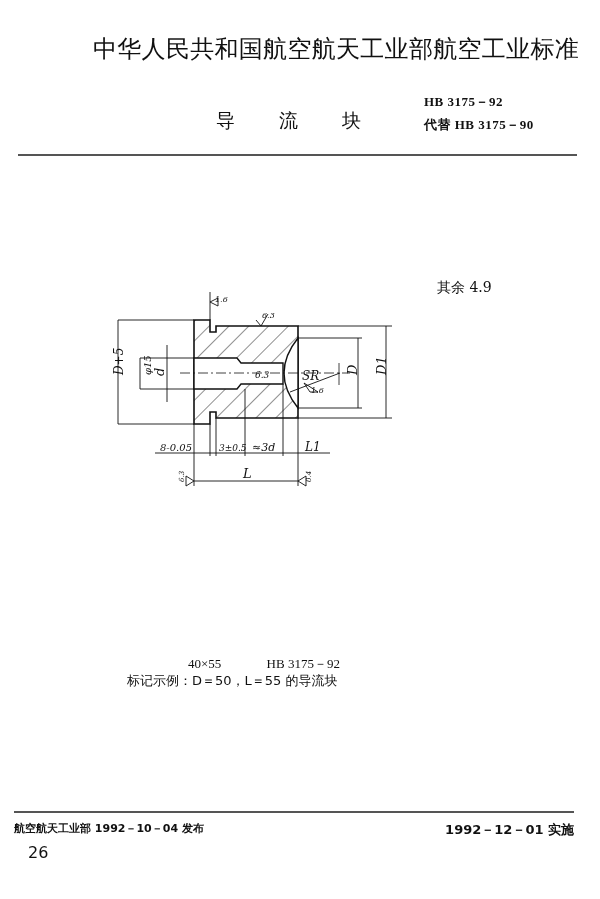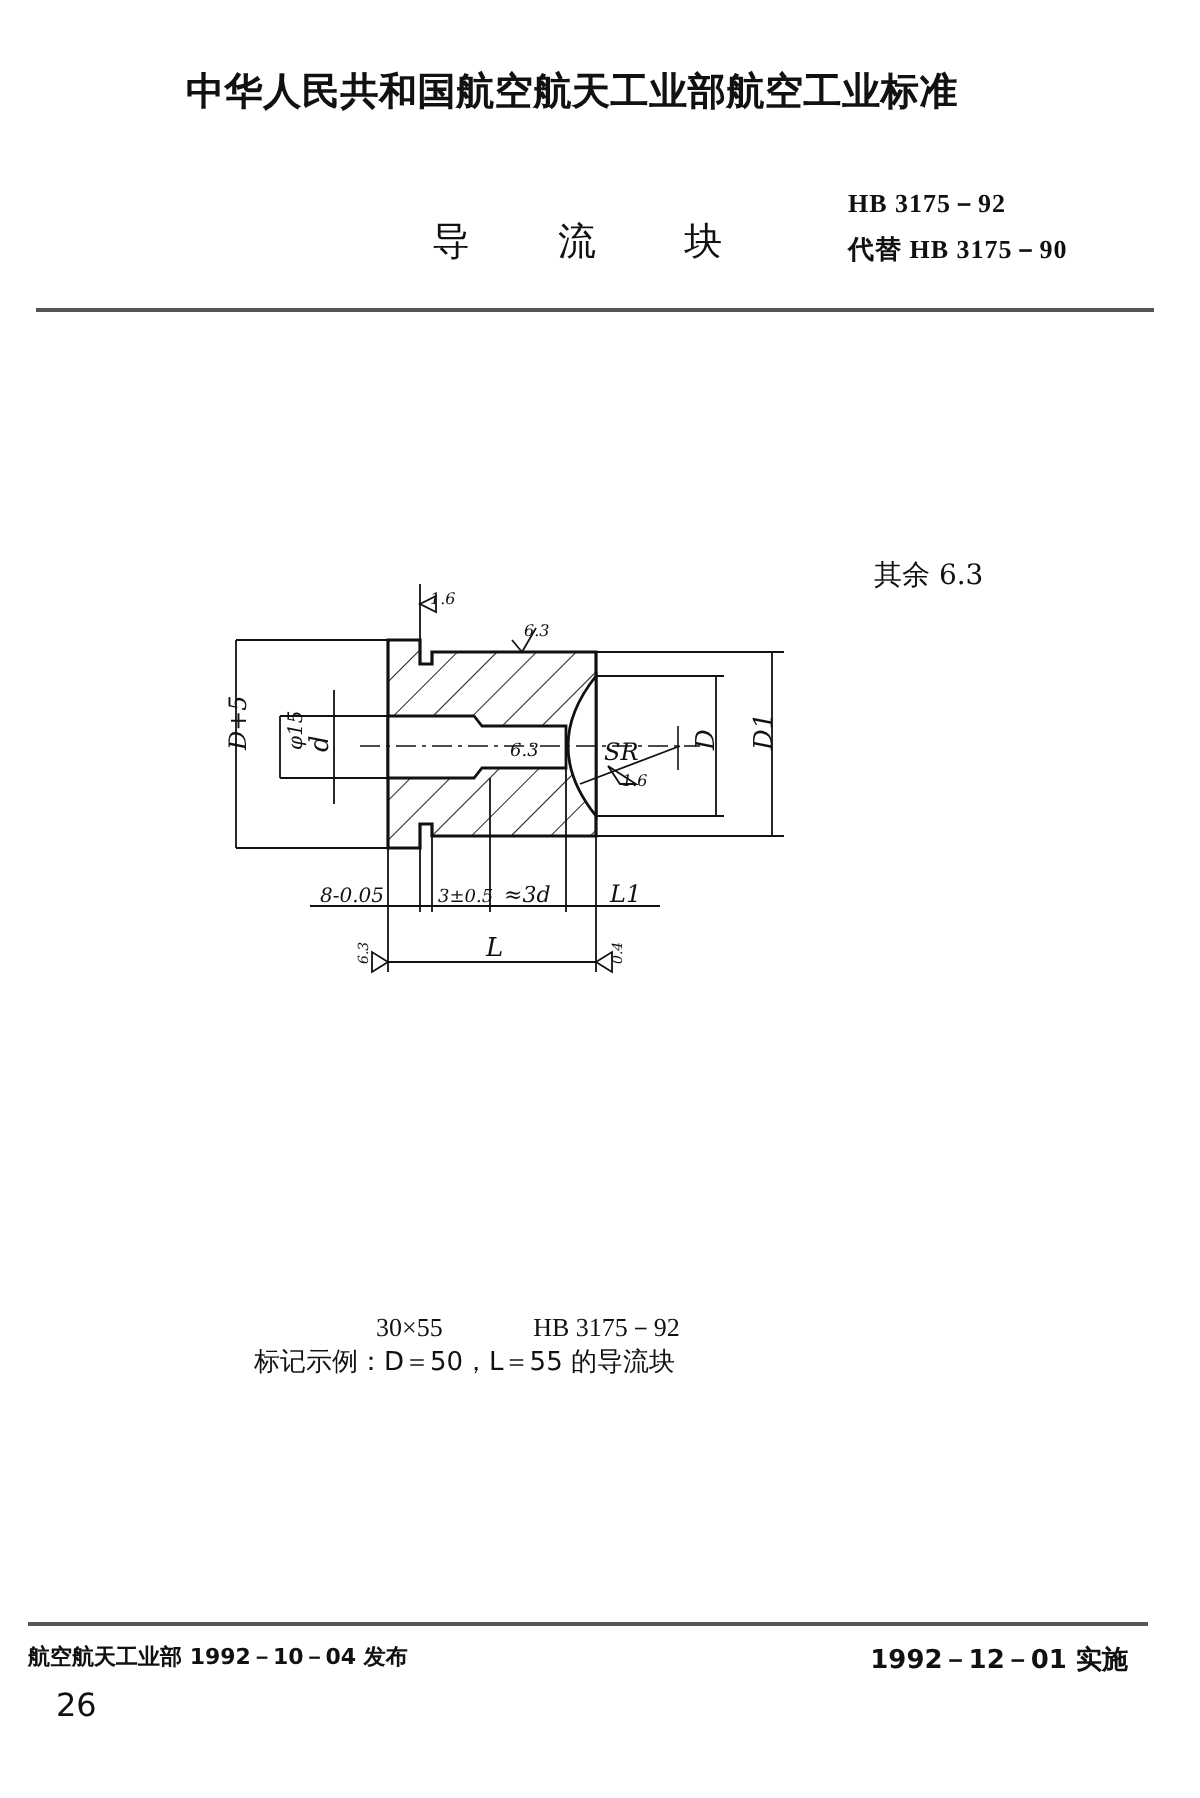--- a/index.html
+++ b/index.html
@@ -1,44 +1,44 @@
 <!DOCTYPE html>
 <html><head>
   <meta charset="utf-8">
   <style>
     html, body { margin: 0; padding: 0; background: #ffffff; }
     body { width: 600px; height: 899px; position: relative; overflow: hidden; color: #111; font-family: "DejaVu Sans", sans-serif; }
     .abs { position: absolute; }
-    .std-title { left: 93px; top: 33px; font-size: 19px; font-weight: bold; letter-spacing: 0.3px; white-space: nowrap; }
+    .std-title { left: 93px; top: 33px; font-size: 24px; font-weight: normal; letter-spacing: 0.3px; white-space: nowrap; }
     .doc-title { left: 216px; top: 108px; font-size: 19px; font-weight: normal; letter-spacing: 19px; white-space: nowrap; }
     .std-no { left: 424px; top: 93px; font-family: "Liberation Serif", serif; font-size: 13px; font-weight: bold; white-space: nowrap; letter-spacing: 0.5px; }
     .std-rep { left: 424px; top: 116px; font-family: "Liberation Serif", serif; font-size: 13px; font-weight: bold; white-space: nowrap; letter-spacing: 0.5px; }
     .rule { height: 2px; background: #555; }
     .rule-top { left: 18px; top: 154px; width: 559px; }
     .rule-bot { left: 14px; top: 811px; width: 560px; }
     .drawing { left: 100px; top: 270px; width: 420px; height: 230px; }
     .rest-rough { left: 437px; top: 279px; font-size: 14px; white-space: nowrap; font-family: "DejaVu Serif", serif; }
     .example-line1 { left: 127px; top: 672px; font-size: 13px; white-space: nowrap; }
     .example-line2 { left: 188px; top: 655px; font-size: 13px; white-space: nowrap; font-family: "Liberation Serif", serif; }
     .example-line2 span { margin-right: 42px; }
     .footer-left { left: 14px; top: 821px; font-size: 11px; font-weight: bold; white-space: nowrap; }
-    .footer-right { right: 36px; top: 821px; font-size: 13px; font-weight: bold; white-space: nowrap; }
+    .footer-right { right: 26px; top: 821px; font-size: 13px; font-weight: bold; white-space: nowrap; }
     .page-no { left: 28px; top: 843px; font-size: 16px; white-space: nowrap; }
     svg text { font-family: "DejaVu Serif", serif; font-style: italic; fill: #111; }
   </style>
 </head>
 <body>
 
 <div class="abs std-title">中华人民共和国航空航天工业部航空工业标准</div>
 <div class="abs doc-title">导 流 块</div>
 <div class="abs std-no">HB 3175－92</div>
 <div class="abs std-rep">代替 HB 3175－90</div>
 <div class="abs rule rule-top"></div>
 
-<div class="abs rest-rough">其余 6.3</div>
+<div class="abs rest-rough">其余 4.9</div>
 
 <svg class="abs drawing" viewBox="100 270 420 230" width="420" height="230">
   <defs>
     <pattern id="hatch" patternUnits="userSpaceOnUse" width="14" height="14" patternTransform="rotate(45)">
       <line x1="0" y1="0" x2="0" y2="14" stroke="#222" stroke-width="1"></line>
     </pattern>
   </defs>
   <g>
 
     <path d="M194,320 L210,320 L210,332 L216,332 L216,326 L298,326 L298,418 L216,418 L216,412 L210,412 L210,424 L194,424 Z" fill="url(#hatch)" stroke="#111" stroke-width="1.6"></path>
@@ -105,20 +105,20 @@
     <path d="M256,320 L261,326 L268,314"></path>
     <path d="M210,302 L218,298 L218,306 Z"></path>
     <path d="M194,481 L186,476 L186,486 Z"></path>
     <path d="M298,481 L306,476 L306,486 Z"></path>
     <path d="M304,383 L310,392 L318,392 Z"></path>
   </g>
 </svg>
 
 <div class="abs example-line1">标记示例：D＝50，L＝55 的导流块</div>
 <div class="abs example-line2">
-  <span>30×55</span>
+  <span>40×55</span>
   <span>HB 3175－92</span>
 </div>
 
 <div class="abs rule rule-bot"></div>
 <div class="abs footer-left">航空航天工业部 1992－10－04 发布</div>
 <div class="abs footer-right">1992－12－01 实施</div>
 <div class="abs page-no">26</div>
 
 </body></html>

